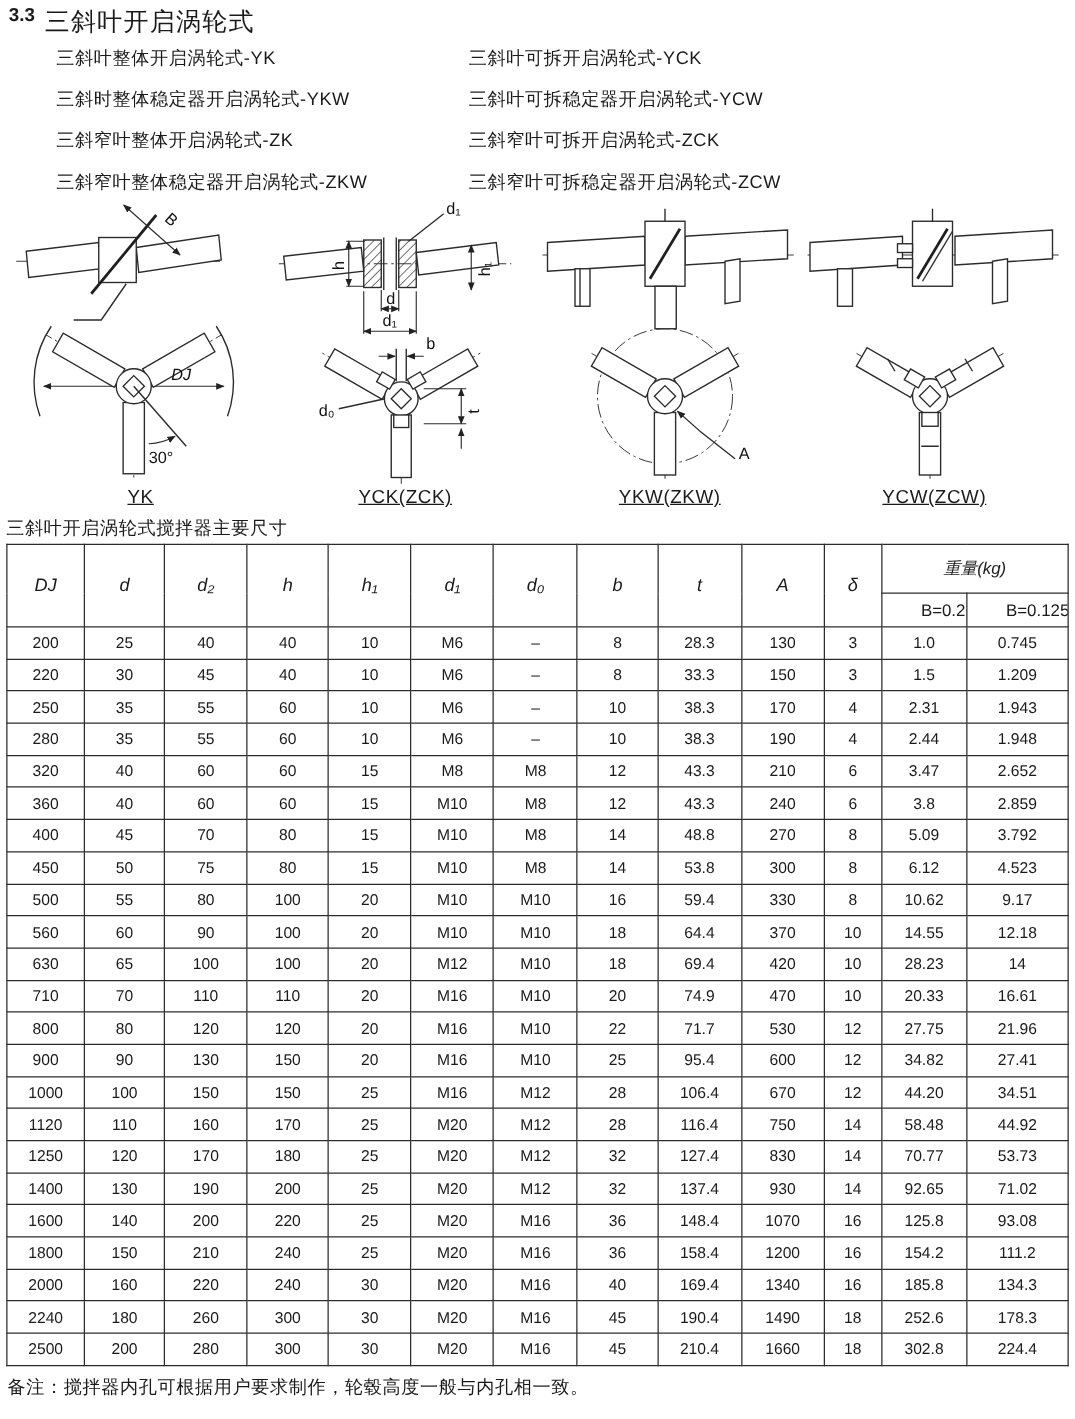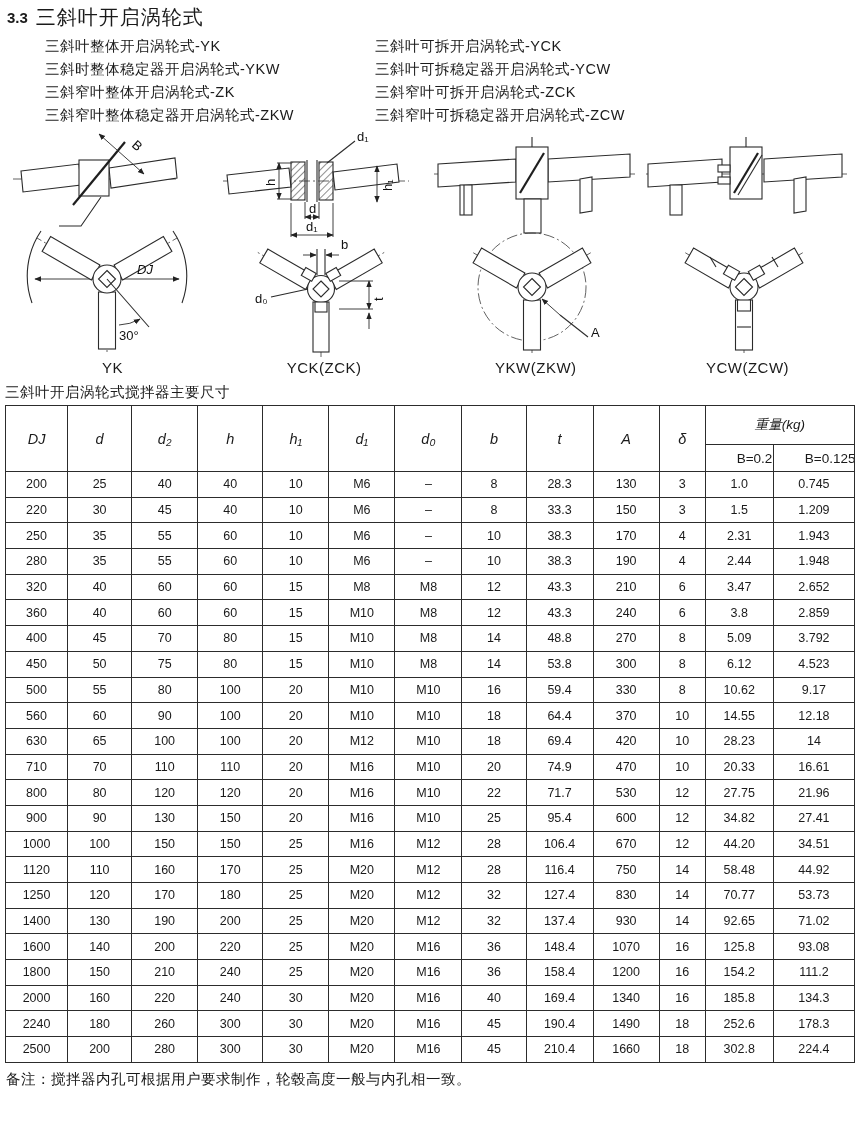--- a/index.html
+++ b/index.html
@@ -7,33 +7,33 @@
   body {
     width: 860px; height: 1135px;
     font-family: "Liberation Sans", "DejaVu Sans", sans-serif;
     color: #1a1a1a;
     position: relative;
     overflow: hidden;
   }
   .page { width: 860px; height: 1135px; padding: 4px 5px 0 5px; background:#fff; }
 
   
-  .title-row { display: flex; align-items: center; gap: 8px; padding-left: 2px; }
+  .title-row { display: flex; align-items: flex-start; gap: 8px; padding-left: 2px; }
   .sec-num { font-weight: bold; font-size: 15px; }
   .sec-title { font-weight: normal; font-size: 20px; letter-spacing: 1px; }
 
   
-  .type-list { display: grid; grid-template-columns: 330px auto; margin: 6px 0 0 40px; row-gap: 4px; }
+  .type-list { display: grid; grid-template-columns: 330px auto; margin: 6px 0 0 40px; row-gap: 14px; }
   .type-item { font-size: 14.5px; letter-spacing: 0.5px; white-space: nowrap; }
 
   
   .figures { display: flex; justify-content: space-between; margin-top: 4px; height: 252px; padding: 0 2px; }
   .figure { display: flex; flex-direction: column; align-items: center; width: 211px; }
   .figure svg { display: block; }
-  .fig-caption { font-size: 15px; margin-top: 0px; letter-spacing: 0.5px; }
+  .fig-caption { font-size: 15px; margin-top: 0px; letter-spacing: 0.5px; text-decoration: underline; }
 
   svg .ln   { stroke: #2b2b2b; stroke-width: 1.1; fill: none; }
   svg .lnw  { stroke: #2b2b2b; stroke-width: 1.1; fill: #ffffff; }
   svg .thk  { stroke: #1f1f1f; stroke-width: 2.2; fill: none; }
   svg .cl   { stroke: #3a3a3a; stroke-width: 0.8; fill: none; stroke-dasharray: 11 3 2 3; }
   svg .dim  { stroke: #2b2b2b; stroke-width: 0.9; fill: none; }
   svg text  { font-family: "Liberation Sans", "DejaVu Sans", sans-serif; font-size: 13px; fill: #111; }
 
   
   .table-title { font-size: 14.5px; margin: 2px 0 3px 0; letter-spacing: 0.5px; }

